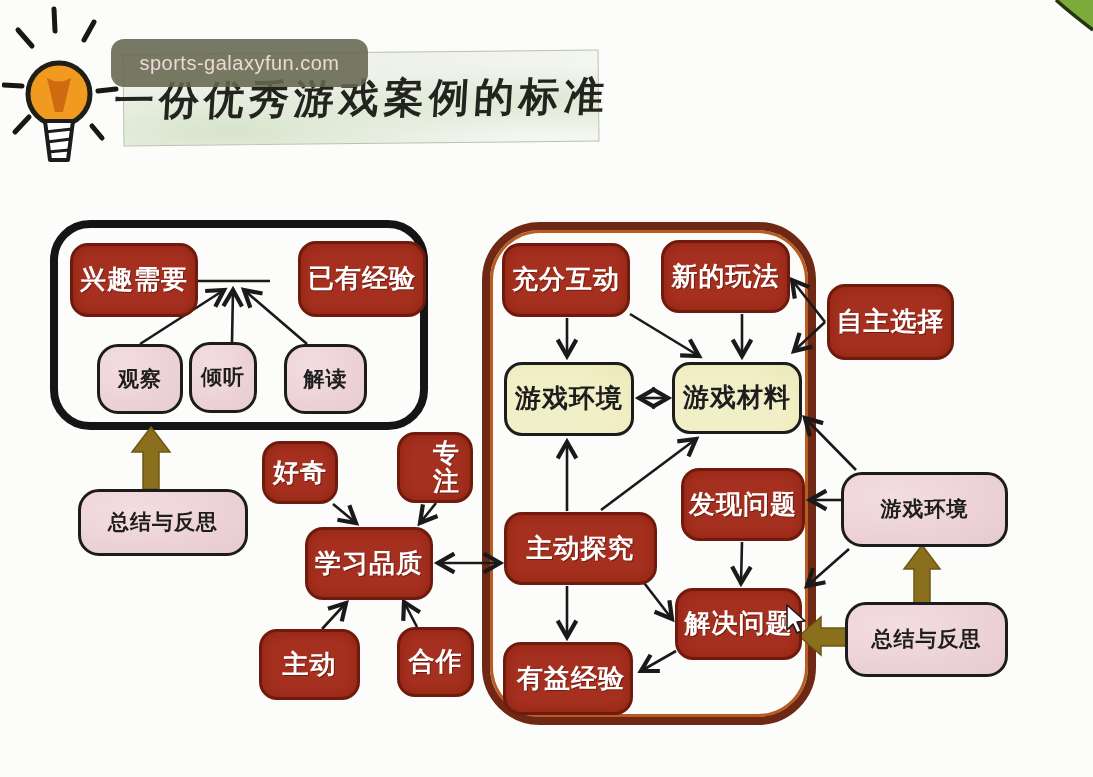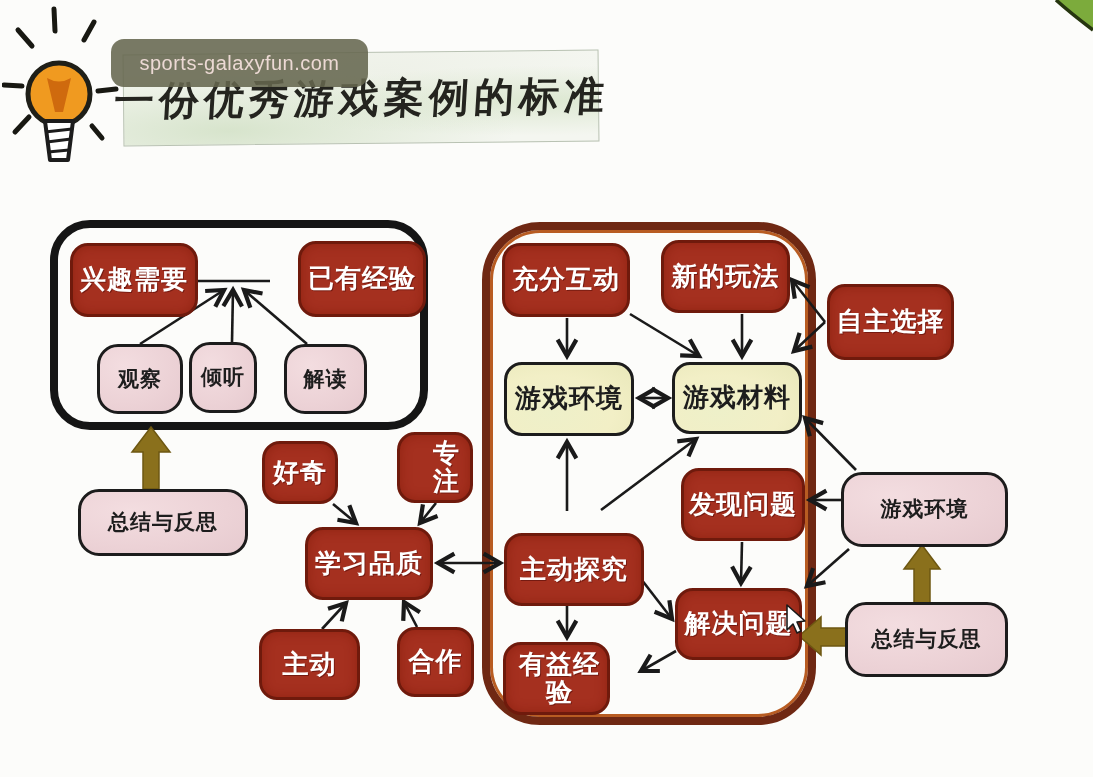--- a/index.html
+++ b/index.html
@@ -147,22 +147,22 @@
 <div class="node red z10" style="left:397px;top:432px;width:76px;height:71px;padding-left:23px;">专注</div>
 <div class="node red z10" style="left:305px;top:527px;width:128px;height:73px;">学习品质</div>
 <div class="node red z10" style="left:259px;top:629px;width:101px;height:71px;">主动</div>
 <div class="node red z10" style="left:397px;top:627px;width:77px;height:70px;">合作</div>
 
 <div class="node red z10" style="left:502px;top:243px;width:128px;height:74px;">充分互动</div>
 <div class="node red z10" style="left:661px;top:240px;width:129px;height:73px;">新的玩法</div>
 <div class="node red z10" style="left:827px;top:284px;width:127px;height:76px;">自主选择</div>
 <div class="node cream z10" style="left:504px;top:362px;width:130px;height:74px;">游戏环境</div>
 <div class="node cream z10" style="left:672px;top:362px;width:130px;height:72px;">游戏材料</div>
-<div class="node red z10" style="left:504px;top:533px;width:140px;height:73px;">主动探究</div>
+<div class="node red z10" style="left:504px;top:512px;width:153px;height:73px;">主动探究</div>
 <div class="node red z10" style="left:681px;top:468px;width:124px;height:73px;">发现问题</div>
 <div class="node red z10" style="left:675px;top:588px;width:127px;height:72px;">解决问题</div>
-<div class="node red z10" style="left:503px;top:642px;width:107px;height:73px;padding-left:6px;">有益经验</div>
+<div class="node red z10" style="left:503px;top:642px;width:130px;height:73px;padding-left:6px;">有益经验</div>
 <div class="node pink z10" style="left:841px;top:472px;width:167px;height:75px;">游戏环境</div>
 <div class="node pink z10" style="left:845px;top:602px;width:163px;height:75px;">总结与反思</div>
 
 <svg class="abs" style="left:784px;top:603px;z-index:80;" width="24" height="34" viewBox="0 0 24 34">
   <path d="M3,2 L3,27 L9,21 L13,30 L17,28 L13,19 L21,18 Z" fill="#ffffff" stroke="#1a1a1a" stroke-width="1.6" stroke-linejoin="round"></path>
 </svg>
 
 </body></html>

